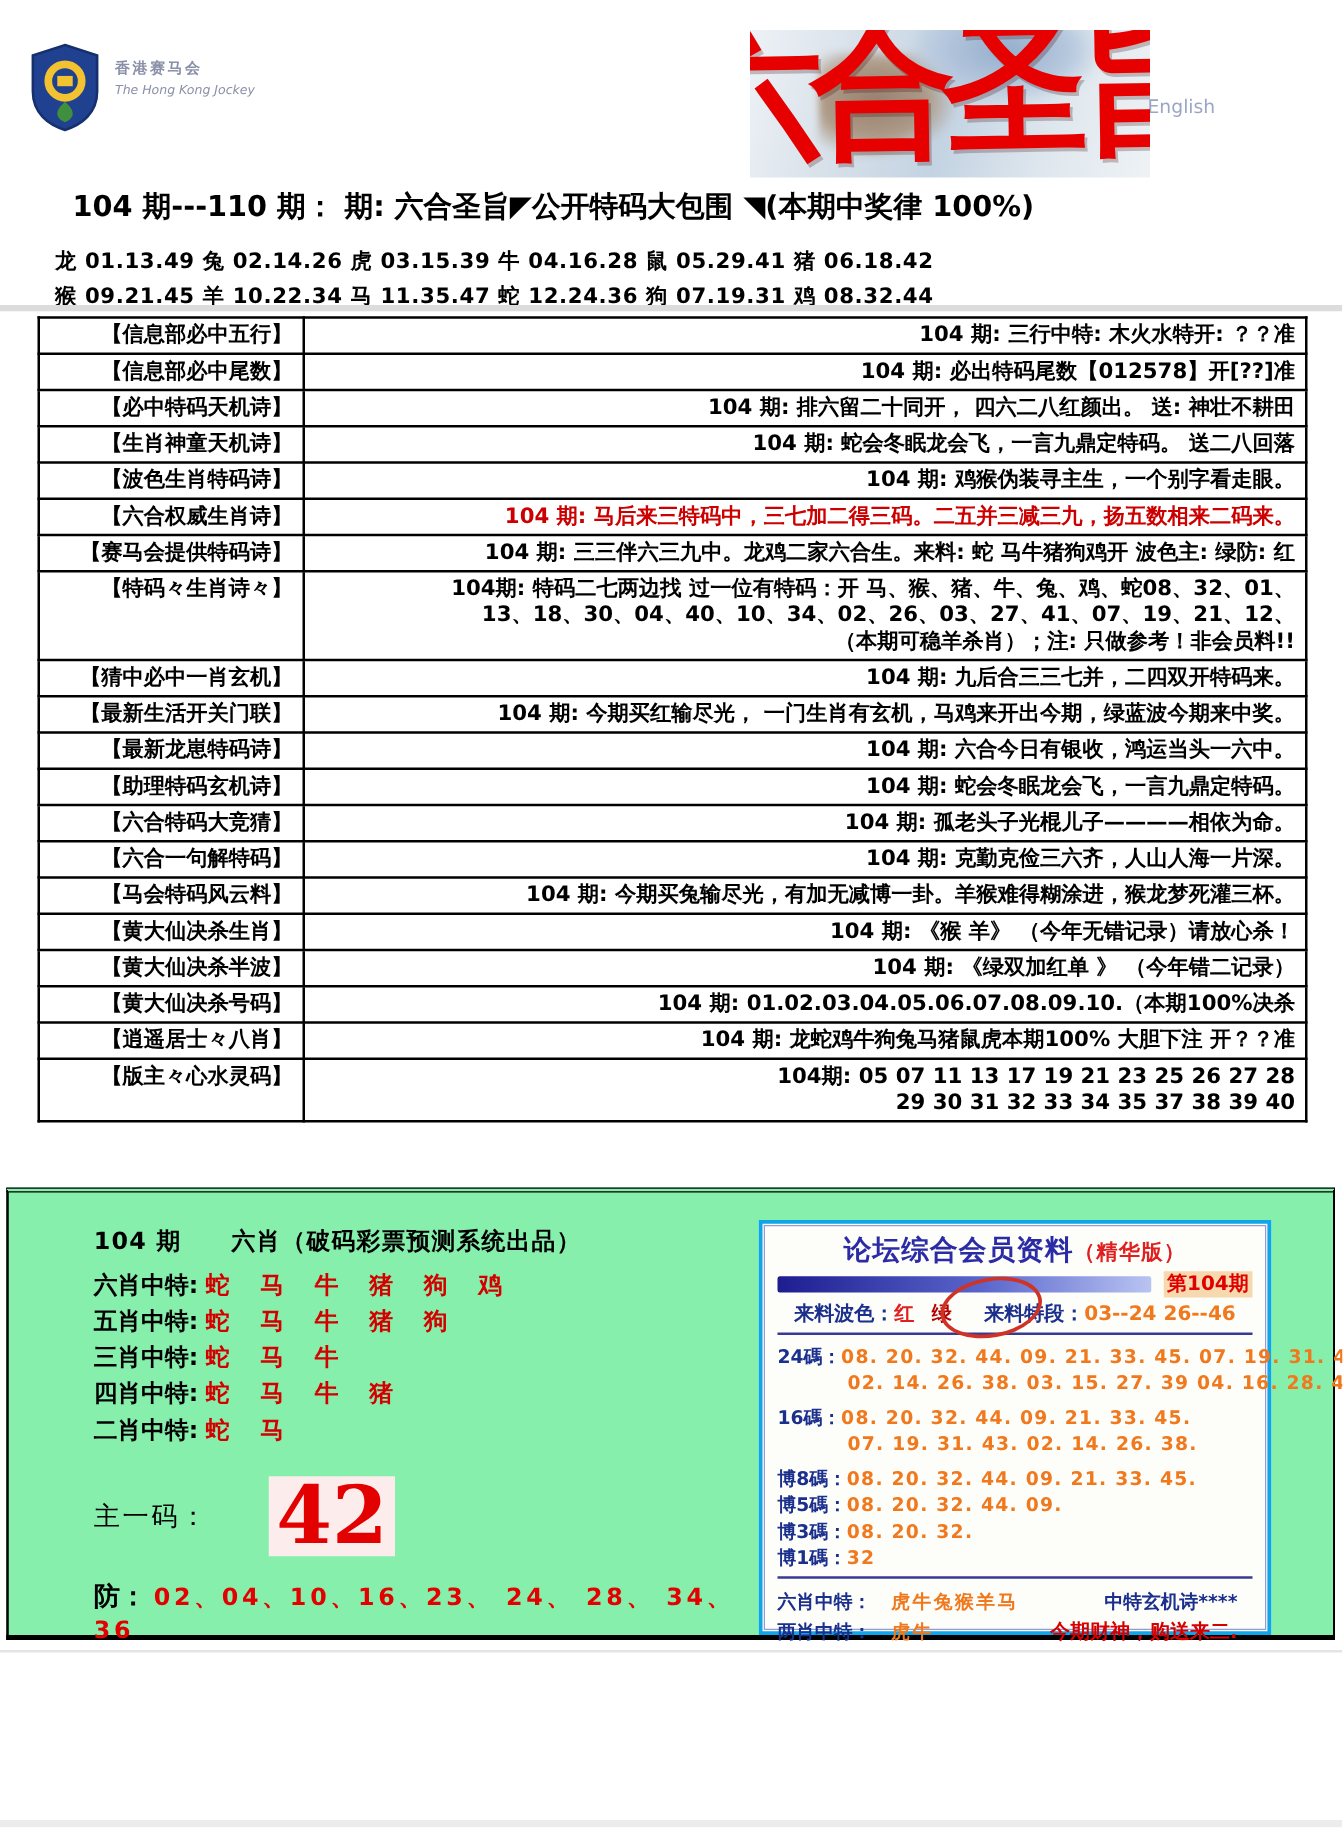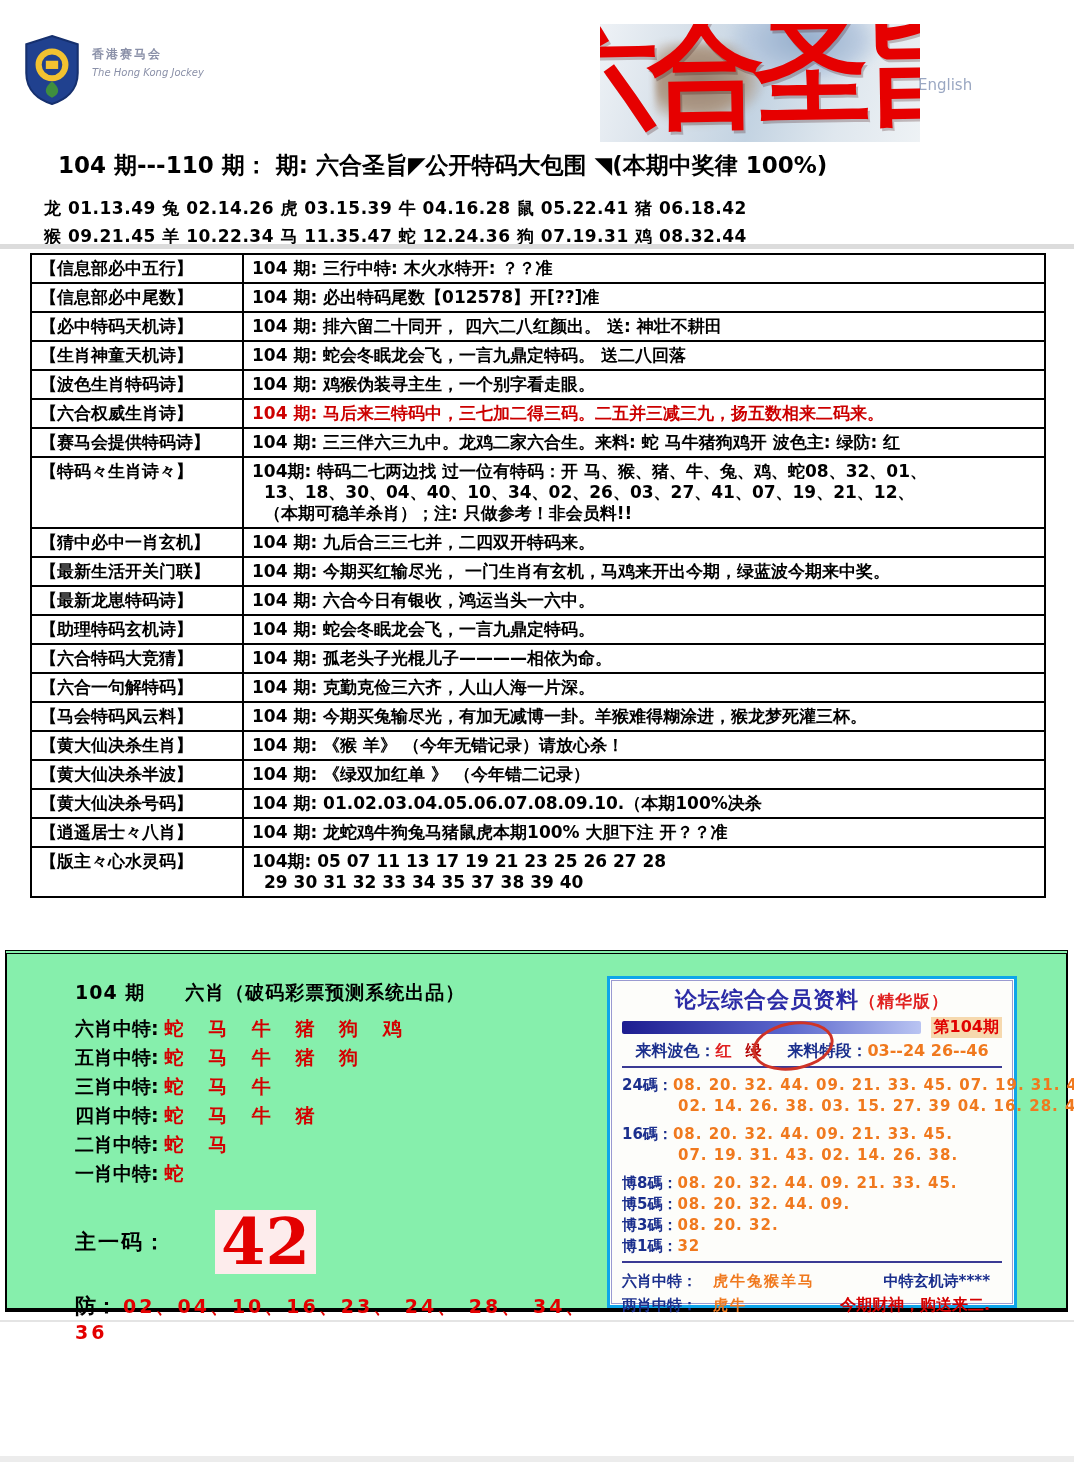--- a/index.html
+++ b/index.html
@@ -21,38 +21,38 @@
             font-family:"DejaVu Serif","Liberation Serif",serif; font-weight:bold; font-size:116px; line-height:1.1;
             color:#e60000; letter-spacing:-10px; transform:rotate(-1deg); text-shadow:2px 3px 0 rgba(60,10,10,.25); }
   .english-link { position:absolute; left:918px; top:76px; font-size:15px; color:#9aa7c2; cursor:pointer; }
 
   .heading { position:absolute; left:58px; top:150px; font-size:23px; font-weight:bold; color:#000; white-space:nowrap; }
   .zodiac { position:absolute; left:44px; font-size:17px; font-weight:bold; color:#000; white-space:nowrap; letter-spacing:.5px; }
   .zodiac.l1 { top:197px; } .zodiac.l2 { top:225px; }
   .gray-strip { position:absolute; left:0; top:244px; width:100%; height:5px; background:#dcdcdc; }
 
   
-  table.forecast { position:absolute; left:30px; top:253px; width:1016px; border-collapse:collapse; table-layout:fixed; }
+  table.forecast { position:absolute; left:30px; top:253px; width:1016px; border-collapse:collapse; table-layout:fixed;text-align:right; }
   table.forecast, table.forecast td { border:2px solid #000; }
   table.forecast td { padding:3px 8px; font-size:17px; font-weight:bold; line-height:21px; color:#000; vertical-align:top; }
   td.lbl { width:212px; white-space:nowrap; }
   td.val div { white-space:nowrap; }
   td.val div.cont { padding-left:12px; }
   td.val.red { color:#cc0000; }
 
   
   .bottom-box { position:absolute; left:5px; top:950px; width:1063px; height:362px;
                 border:2px solid #000; border-top:4px double #000; border-bottom:4px solid #000; background:#86efac; }
 
   .six-xiao { position:absolute; left:68px; top:26px; width:520px; }
   .sx-heading { font-size:19px; font-weight:bold; color:#000; margin-bottom:8px; letter-spacing:1px; }
   .sx-row { font-size:19px; font-weight:bold; line-height:29px; color:#000; }
   .sx-row .sx-val { color:#d40000; letter-spacing:9px; margin-left:6px; }
   .main-code-row { display:flex; align-items:center; margin-top:22px; }
-  .main-code-label { font-size:21px; font-weight:bold; color:#000; letter-spacing:2px; }
+  .main-code-label { font-size:21px; font-weight:normal; color:#000; letter-spacing:2px; }
   .main-code { font-family:"DejaVu Serif","Liberation Serif",serif; font-size:64px; font-weight:bold;
                color:#e30000; margin-left:48px; line-height:1; background:#fdecec; padding:0 6px; }
   .guard-row { margin-top:18px; font-size:21px; font-weight:bold; color:#000; }
   .guard-vals { color:#e30000; font-size:19px; letter-spacing:3px; margin-left:6px; }
 
   
   .member-panel { position:absolute; left:600px; top:22px; width:410px; height:332px;
                   border:3px solid #0ea5e9; box-shadow:inset 0 0 0 1px #ffffff, inset 0 0 0 2px #9a9ad0; padding:6px 12px 6px; background:#fdfdfa; }
   .mp-title { text-align:center; font-size:22px; font-weight:bold; color:#2b2ba6; letter-spacing:1px; }
   .mp-title .mp-suffix { color:#e02020; font-size:17px; }
@@ -103,21 +103,21 @@
   </div>
 
   <div class="banner">
     <span class="calligraphy">六合圣旨</span>
   </div>
 
   <span class="english-link">English</span>
 
   <div class="heading">104 期---110 期：  期:  六合圣旨◤公开特码大包围 ◥(本期中奖律 100%)</div>
 
-  <div class="zodiac l1">龙 01.13.49 兔 02.14.26 虎 03.15.39 牛 04.16.28 鼠 05.22.41 猪 06.18.42</div>
+  <div class="zodiac l1">龙 01.13.49 兔 02.14.26 虎 03.15.39 牛 04.16.28 鼠 05.29.41 猪 06.18.42</div>
   <div class="zodiac l2">猴 09.21.45 羊 10.22.34 马 11.35.47 蛇 12.24.36 狗 07.19.31 鸡 08.32.44</div>
 
   <div class="gray-strip"></div>
 
   <table class="forecast">
     <tbody>
         <tr>
           <td class="lbl">【信息部必中五行】</td>
           <td class="val">
             <div>104 期:  三行中特:  木火水特开:  ？？准</div>
@@ -246,21 +246,20 @@
   <div class="bottom-box">
 
     <div class="six-xiao">
       <div class="sx-heading">104 期　　六肖（破码彩票预测系统出品）</div>
       <div id="sx-rows">
           <div class="sx-row"><span class="sx-label">六肖中特:</span><span class="sx-val">蛇 马 牛 猪 狗 鸡</span></div>
           <div class="sx-row"><span class="sx-label">五肖中特:</span><span class="sx-val">蛇 马 牛 猪 狗</span></div>
           <div class="sx-row"><span class="sx-label">三肖中特:</span><span class="sx-val">蛇 马 牛</span></div>
           <div class="sx-row"><span class="sx-label">四肖中特:</span><span class="sx-val">蛇 马 牛 猪</span></div>
           <div class="sx-row"><span class="sx-label">二肖中特:</span><span class="sx-val">蛇 马</span></div>
-          <div class="sx-row"><span class="sx-label">一肖中特:</span><span class="sx-val">蛇</span></div>
         </div>
       <div class="main-code-row">
         <span class="main-code-label">主一码：</span>
         <span class="main-code">42</span>
       </div>
       <div class="guard-row">
         <span>防：</span><span class="guard-vals">02、04、10、16、23、 24、 28、 34、 36</span>
       </div>
     </div>
 

